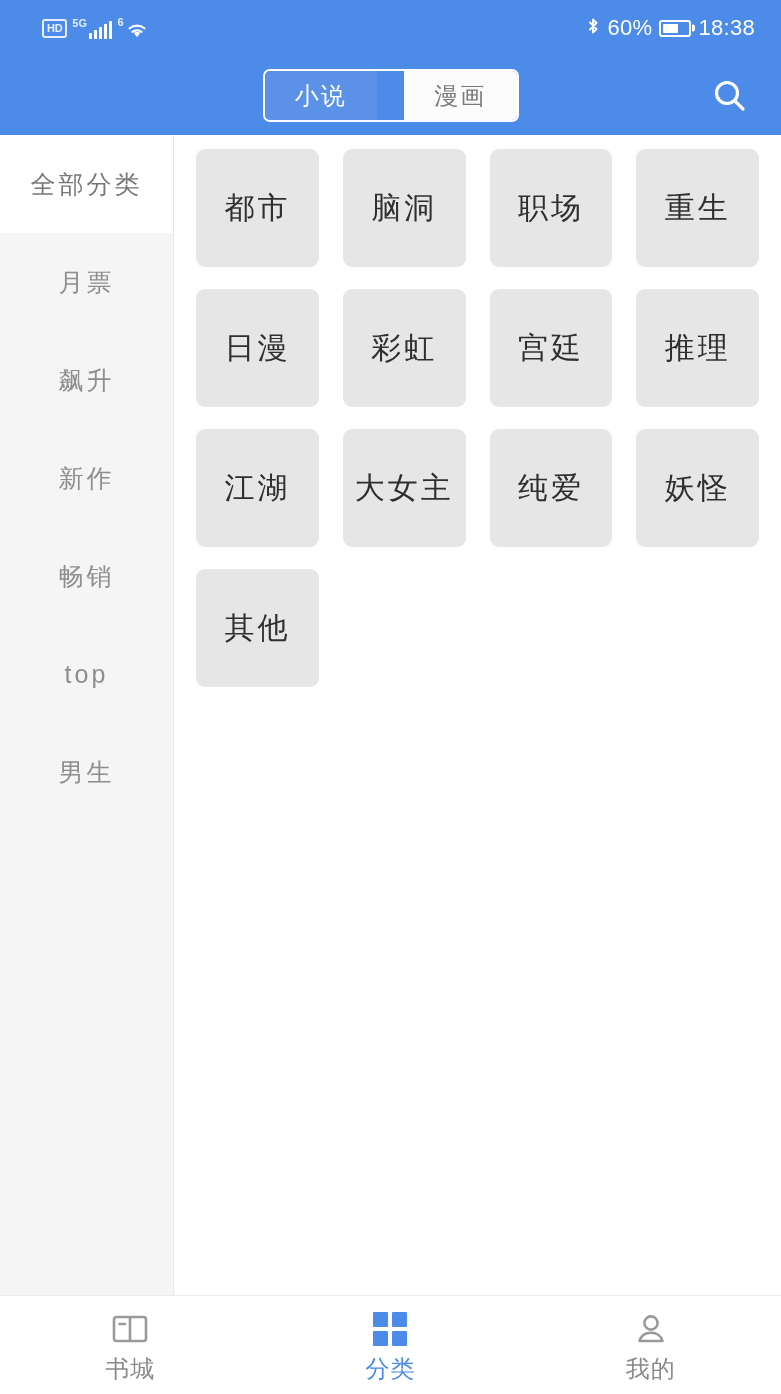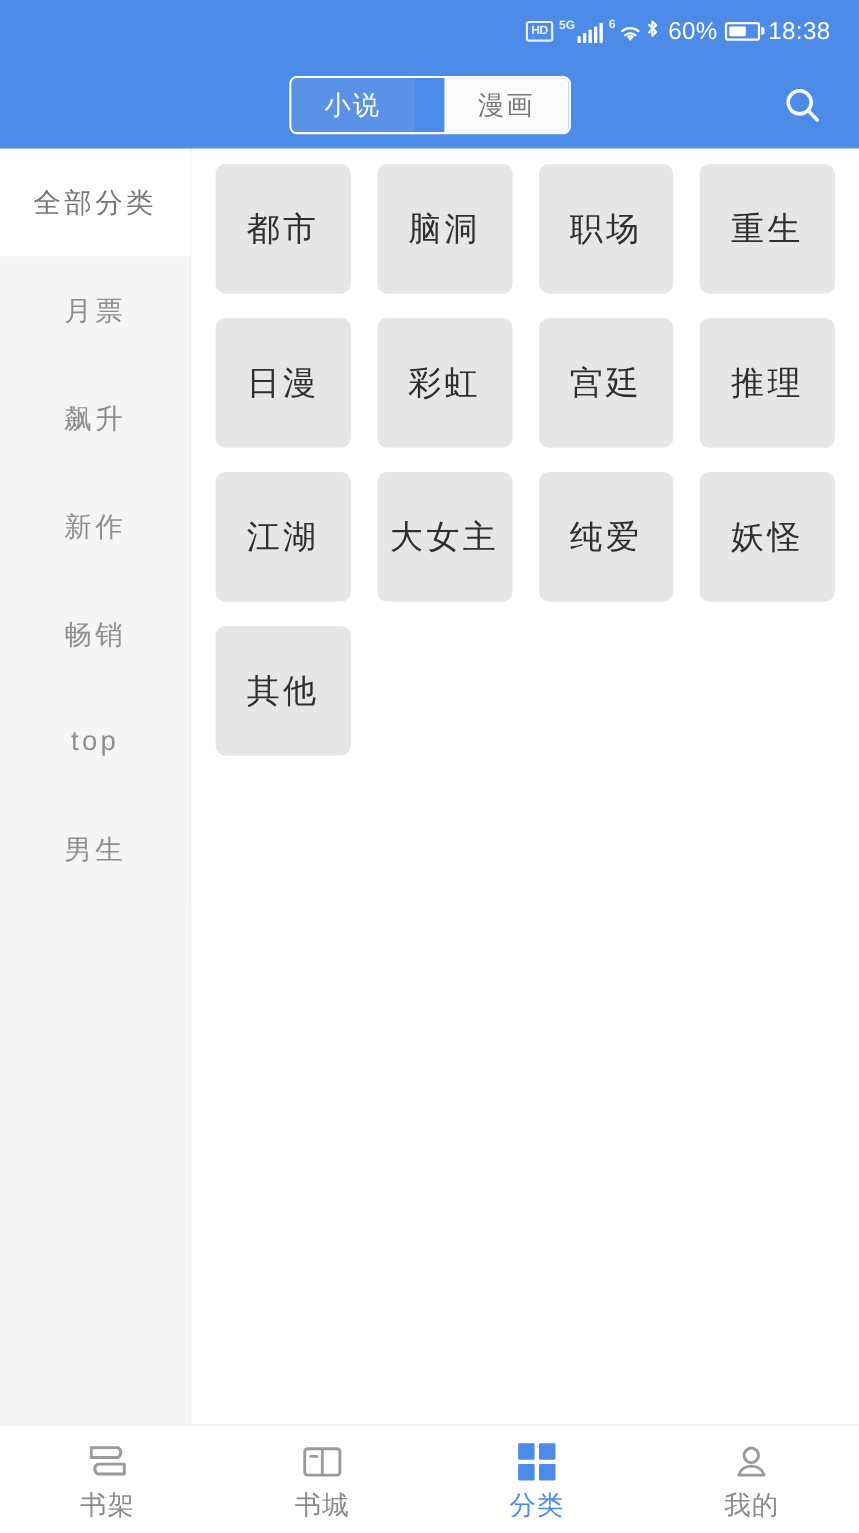--- a/index.html
+++ b/index.html
@@ -26,21 +26,21 @@
     background: #4c8be8;
     height: 135px;
     flex: 0 0 135px;
     position: relative;
   }
 
   .status-bar {
     height: 56px;
     display: flex;
     align-items: center;
-    justify-content: flex-end;
+    justify-content: space-between;
     padding: 0 26px 0 42px;
     color: #ffffff;
   }
 
   .status-left, .status-right {
     display: flex;
     align-items: center;
   }
   .status-left { gap: 5px; }
   .status-right { gap: 7px; }
@@ -336,29 +336,20 @@
         <div class="cat-card">大女主</div>
         <div class="cat-card">纯爱</div>
         <div class="cat-card">妖怪</div>
         <div class="cat-card">其他</div>
       </div>
     </div>
   </div>
 
   <div class="bottom-nav">
 
-    <div class="nav-item">
-      <span class="nav-icon">
-        <svg width="40" height="34" viewBox="0 0 40 34" aria-hidden="true">
-          <path d="M5 4h24a5 5 0 0 1 0 9H5z" fill="none" stroke="#9a9a9a" stroke-width="2.6" stroke-linejoin="round"></path>
-          <path d="M35 19H11a5 5 0 0 0 0 9h24z" fill="none" stroke="#9a9a9a" stroke-width="2.6" stroke-linejoin="round"></path>
-        </svg>
-      </span>
-      <span class="nav-label">书架</span>
-    </div>
 
     <div class="nav-item">
       <span class="nav-icon">
         <svg width="38" height="34" viewBox="0 0 38 34" aria-hidden="true">
           <rect x="3" y="5" width="32" height="24" rx="2.5" fill="none" stroke="#9a9a9a" stroke-width="2.6"></rect>
           <line x1="19" y1="5" x2="19" y2="29" stroke="#9a9a9a" stroke-width="2.6"></line>
           <line x1="8.5" y1="12" x2="14" y2="12" stroke="#9a9a9a" stroke-width="2.6" stroke-linecap="round"></line>
         </svg>
       </span>
       <span class="nav-label">书城</span>

